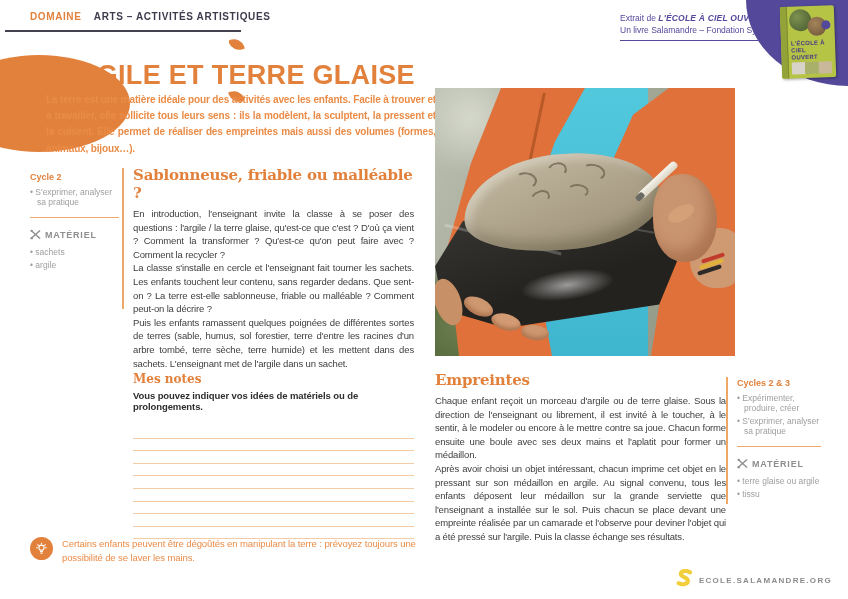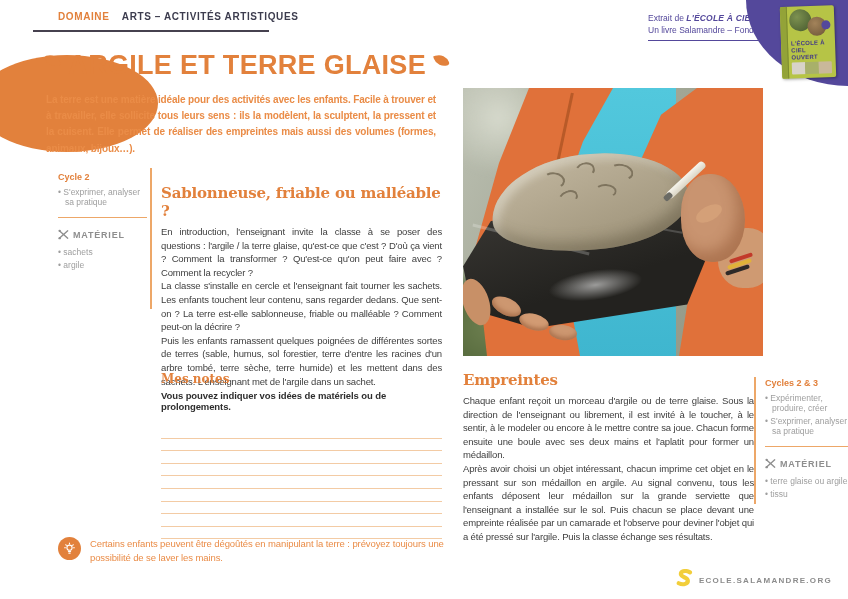--- a/index.html
+++ b/index.html
@@ -1,18 +1,18 @@
 <!DOCTYPE html>
 <html style="--orange: #E2813C; --purple: #54489B; --divider_orange: #EDA768; --note_line: #F3CBA4; --sidebar_gray: #9E9E9E; --body_text: #404040; --logo_yellow: #F2CE3A; --cover_green: #B6C446;"><head>
 <meta charset="utf-8">
 <style>
   html,body{margin:0;padding:0;background:#e8e8e8;}
   .page{position:relative;width:848px;height:599px;background:#ffffff;overflow:hidden;
         font-family:"Liberation Sans",sans-serif;}
-  .abs{position:absolute;margin-left:28px;}
+  .abs{position:absolute;}
 
   
   .hdr-left{left:30px;top:11px;font-size:10px;letter-spacing:.6px;}
   .hdr-domain{color:var(--orange,#E2813C);font-weight:bold;}
   .hdr-value{color:#3C3C4E;font-weight:600;margin-left:9px;}
   .hdr-rule{left:5px;top:30px;width:236px;height:2px;background:#46414F;}
 
   .hdr-right{left:620px;top:12px;width:160px;color:var(--purple,#54489B);font-size:8.5px;line-height:12px;}
   .extract-title{font-weight:bold;font-style:italic;letter-spacing:.2px;}
   .purple-rule{left:620px;top:40px;width:138px;height:1.2px;background:var(--purple,#54489B);}
@@ -28,21 +28,21 @@
          background:radial-gradient(circle at 40% 35%,#a3835a,#6b5436);}
   .bc-dot{position:absolute;right:4px;top:15px;width:9px;height:9px;border-radius:50%;background:var(--purple,#54489B);}
   .bc-title{position:absolute;left:10px;top:34px;width:34px;font-size:6px;line-height:7px;
             font-weight:800;color:#443a86;letter-spacing:.2px;}
   .bc-strip{position:absolute;left:10px;bottom:4px;width:40px;height:12px;border-radius:1px;
             background:linear-gradient(90deg,#d8d3c8 0 32%,#a8b06a 34% 66%,#c9b89a 68% 100%);}
 
   .orange-ellipse{left:-52px;top:55px;width:182px;height:97px;border-radius:50%;background:var(--orange,#E2813C);}
 
   
-  .title-row{left:52px;top:48px;width:368px;height:34px;display:flex;align-items:center;justify-content:flex-end;gap:9px;}
+  .title-row{left:52px;top:48px;width:368px;height:34px;display:flex;align-items:center;justify-content:flex-start;gap:9px;flex-direction:column;}
   .page-title{font-size:27px;font-weight:800;letter-spacing:.3px;color:var(--orange,#E2813C);white-space:nowrap;}
   .leaf{width:13px;height:13px;background:var(--orange,#E2813C);border-radius:0 100% 20% 100%;flex:0 0 auto;}
   .leaf-l{transform:rotate(160deg);margin-top:-10px;}
   .leaf-r{transform:rotate(-20deg);margin-top:-10px;}
 
   .intro{left:46px;top:92px;width:390px;margin:0;color:#EA8C47;font-weight:600;
          font-size:10px;line-height:16.2px;letter-spacing:-.15px;text-align:justify;}
 
   
   .sb{font-size:8.5px;color:var(--sidebar_gray,#9E9E9E);line-height:10.5px;}
@@ -53,21 +53,21 @@
   .sb-div{border:none;border-top:1.2px solid var(--divider_orange,#EDA768);margin:9px 0 11px 0;}
   .sb-mat{display:flex;align-items:center;gap:4px;margin-bottom:5px;}
   .sb-mat-label{font-size:9px;font-weight:bold;color:#8E8E8E;letter-spacing:.8px;}
   .vline{width:1.5px;background:var(--divider_orange,#EDA768);}
   .sb-left{left:30px;top:172px;width:89px;}
   .vline-left{left:122px;top:168px;height:141px;}
   .sb-right{left:737px;top:378px;width:84px;}
   .vline-right{left:726px;top:377px;height:127px;}
 
   
-  .col-main{left:133px;top:184px;width:281px;}
+  .col-main{left:133px;top:166px;width:281px;}
   .sec-h{margin:0 0 5px 0;font-family:"DejaVu Serif",serif;font-weight:bold;
          font-size:15px;letter-spacing:-.2px;color:var(--orange,#E2813C);}
   .body-p{margin:0;font-size:9.5px;line-height:13.6px;letter-spacing:-.15px;
           text-align:justify;color:var(--body_text,#404040);}
 
   .notes{left:133px;top:372px;width:281px;}
   .notes-h{margin:0;font-family:"DejaVu Serif",serif;font-weight:bold;font-size:12px;color:var(--orange,#E2813C);}
   .notes-ins{margin:4px 0 0 0;font-size:9.5px;font-weight:bold;color:#2E2E2E;letter-spacing:-.1px;}
   .note-lines{margin-top:14px;}
   .note-line{height:11.6px;border-bottom:1px solid var(--note_line,#F3CBA4);}

